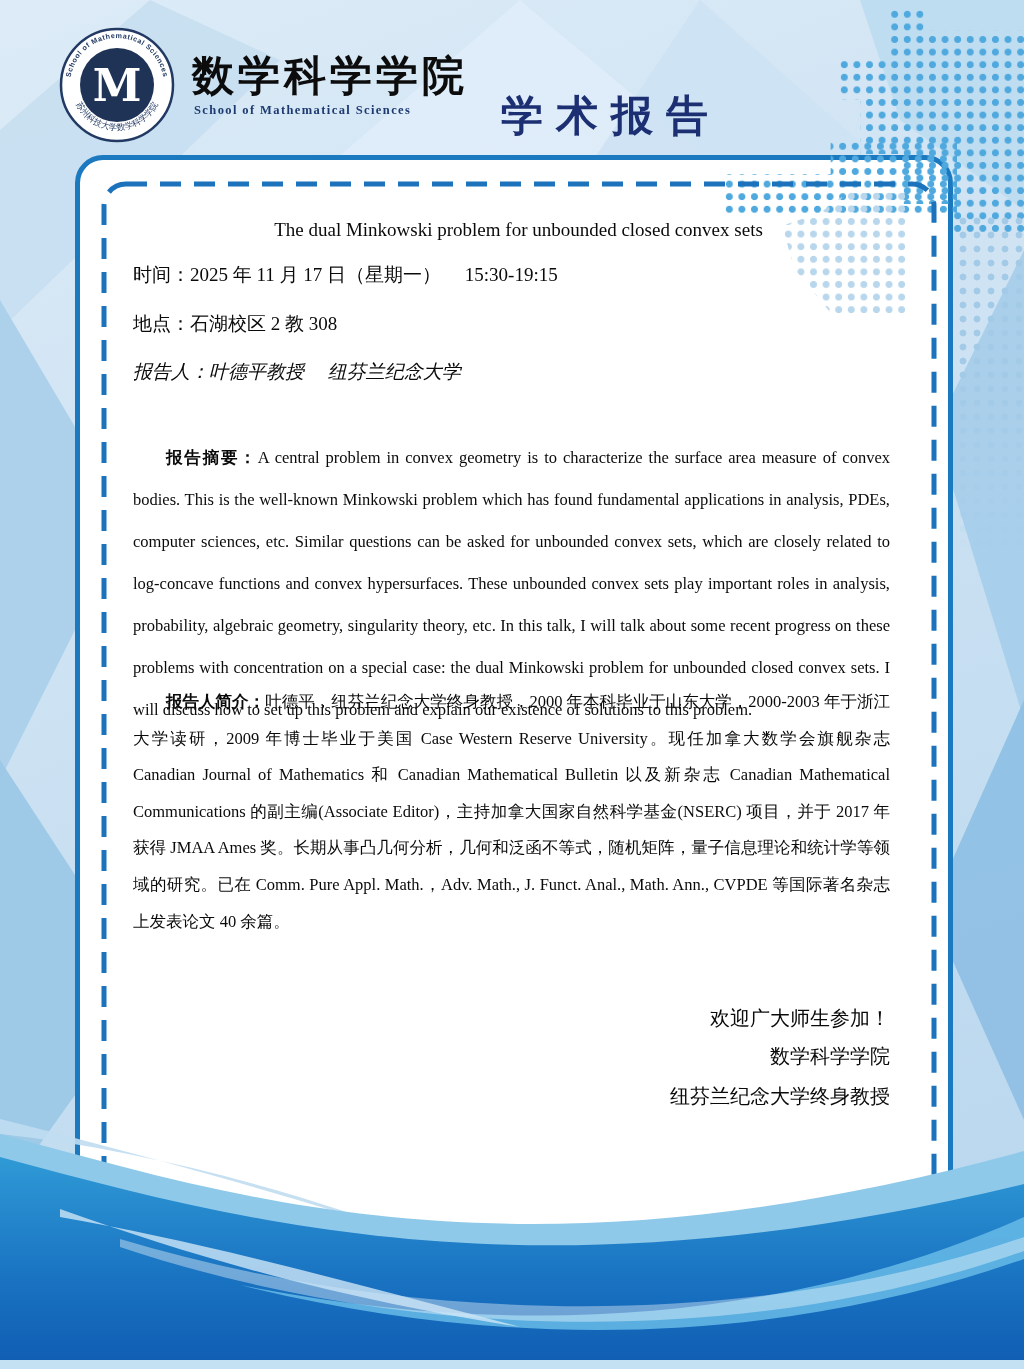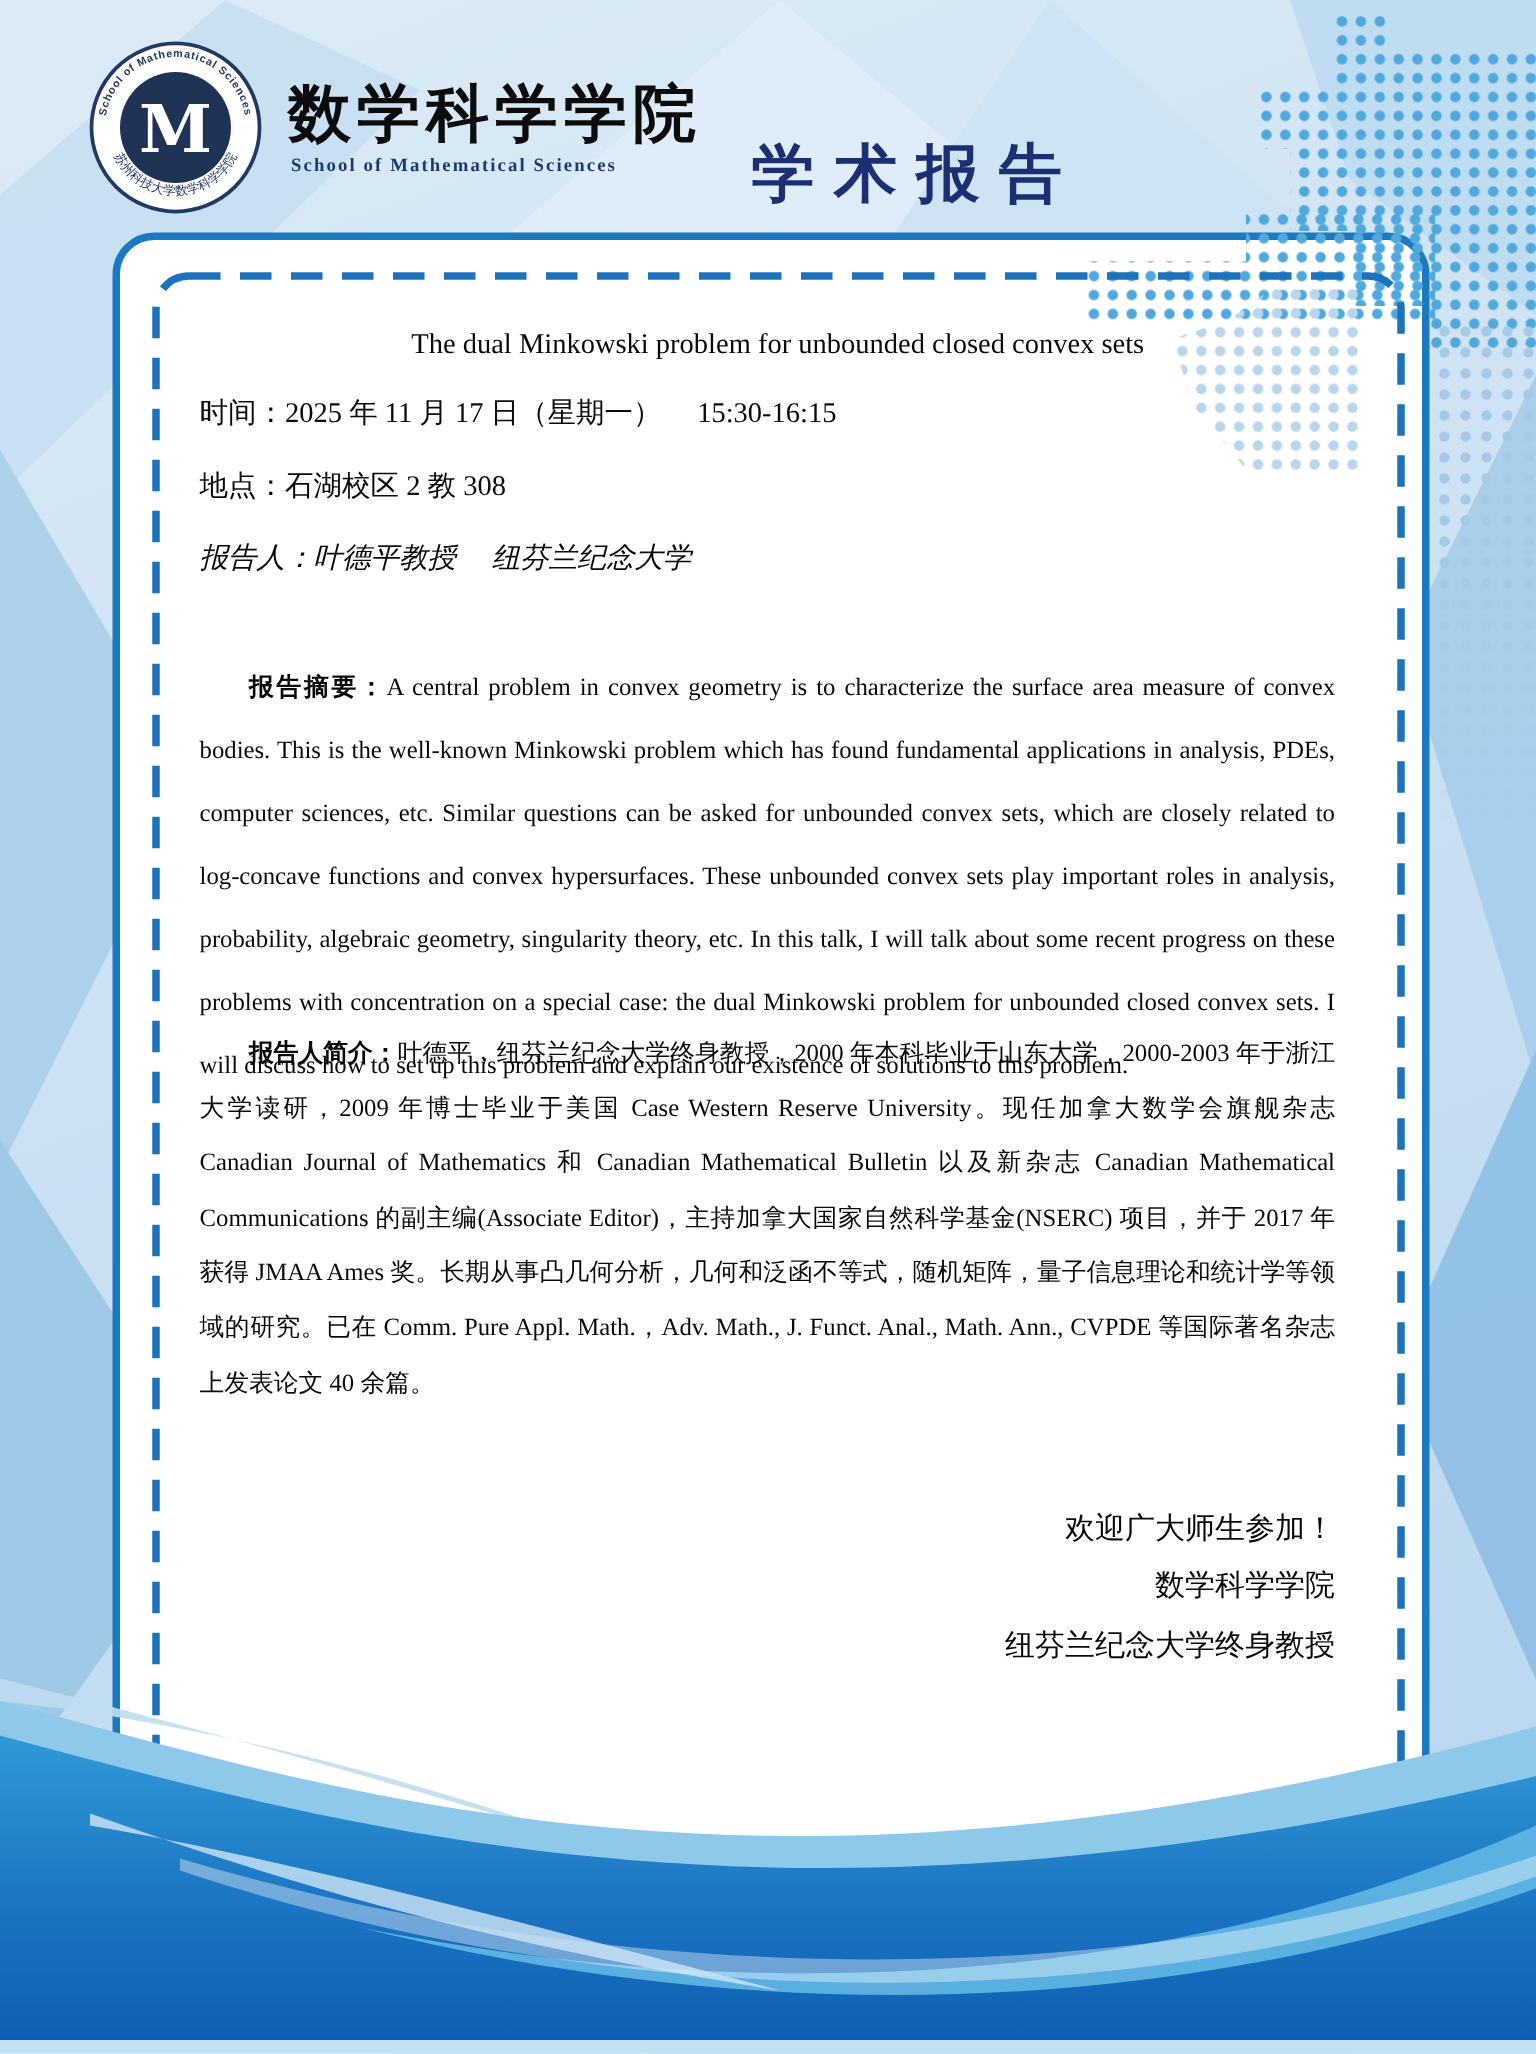--- a/index.html
+++ b/index.html
@@ -105,21 +105,21 @@
       </text>
     </svg>
     <div id="school-zh">数学科学学院</div>
     <div id="school-en">School of Mathematical Sciences</div>
     <div id="banner-title">学术报告</div>
   </div>
 
   <div id="talk-title" class="abs content">The dual Minkowski problem for unbounded closed convex sets</div>
 
   <div id="row-time" class="abs content meta-row">
-    <span>时间：</span><span>2025 年 11 月 17 日（星期一）　 15:30-16:15</span>
+    <span>时间：</span><span>2025 年 11 月 17 日（星期一）　 15:30-19:15</span>
   </div>
   <div id="row-location" class="abs content meta-row">
     <span>地点：</span><span>石湖校区 2 教 308</span>
   </div>
   <div id="row-speaker" class="abs content meta-row">
     <span>报告人：</span><span>叶德平教授　 纽芬兰纪念大学</span>
   </div>
 
   <div id="abstract" class="abs content para">
     <span class="plabel">报告摘要：</span><span>A central problem in convex geometry is to characterize the surface area measure of convex bodies. This is the well-known Minkowski problem which has found fundamental applications in analysis, PDEs, computer sciences, etc. Similar questions can be asked for unbounded convex sets, which are closely related to log-concave functions and convex hypersurfaces. These unbounded convex sets play important roles in analysis, probability, algebraic geometry, singularity theory, etc. In this talk, I will talk about some recent progress on these problems with concentration on a special case: the dual Minkowski problem for unbounded closed convex sets. I will discuss how to set up this problem and explain our existence of solutions to this problem.</span>

